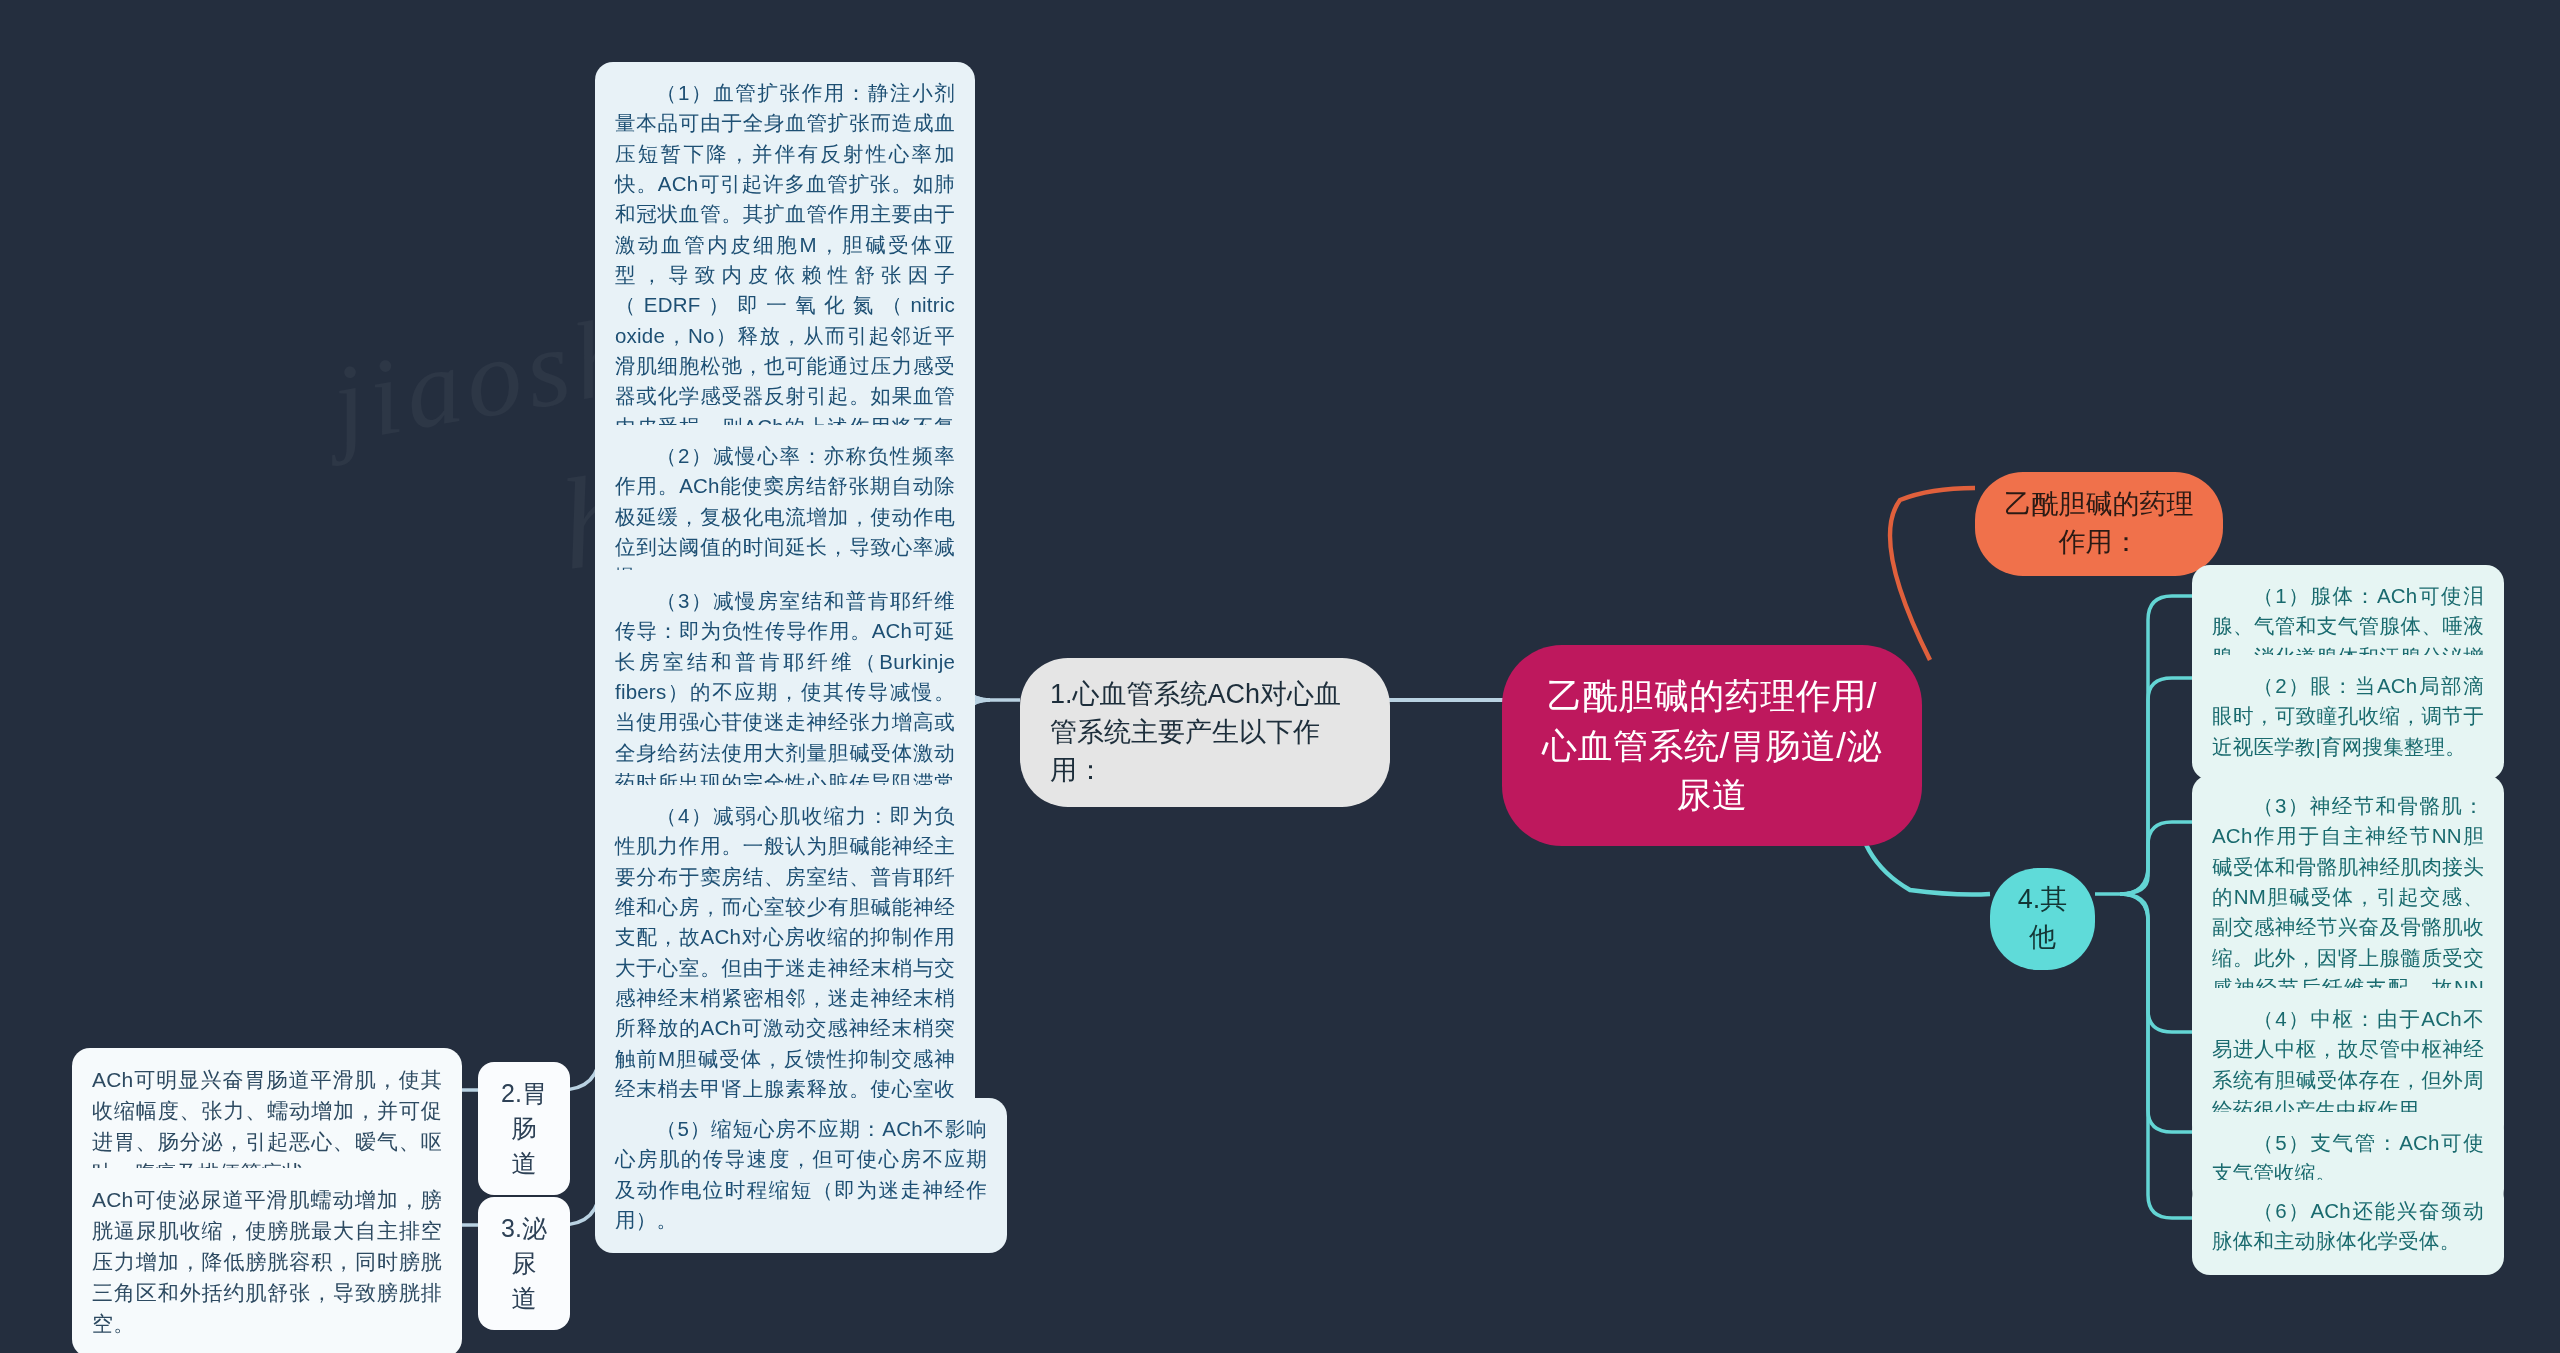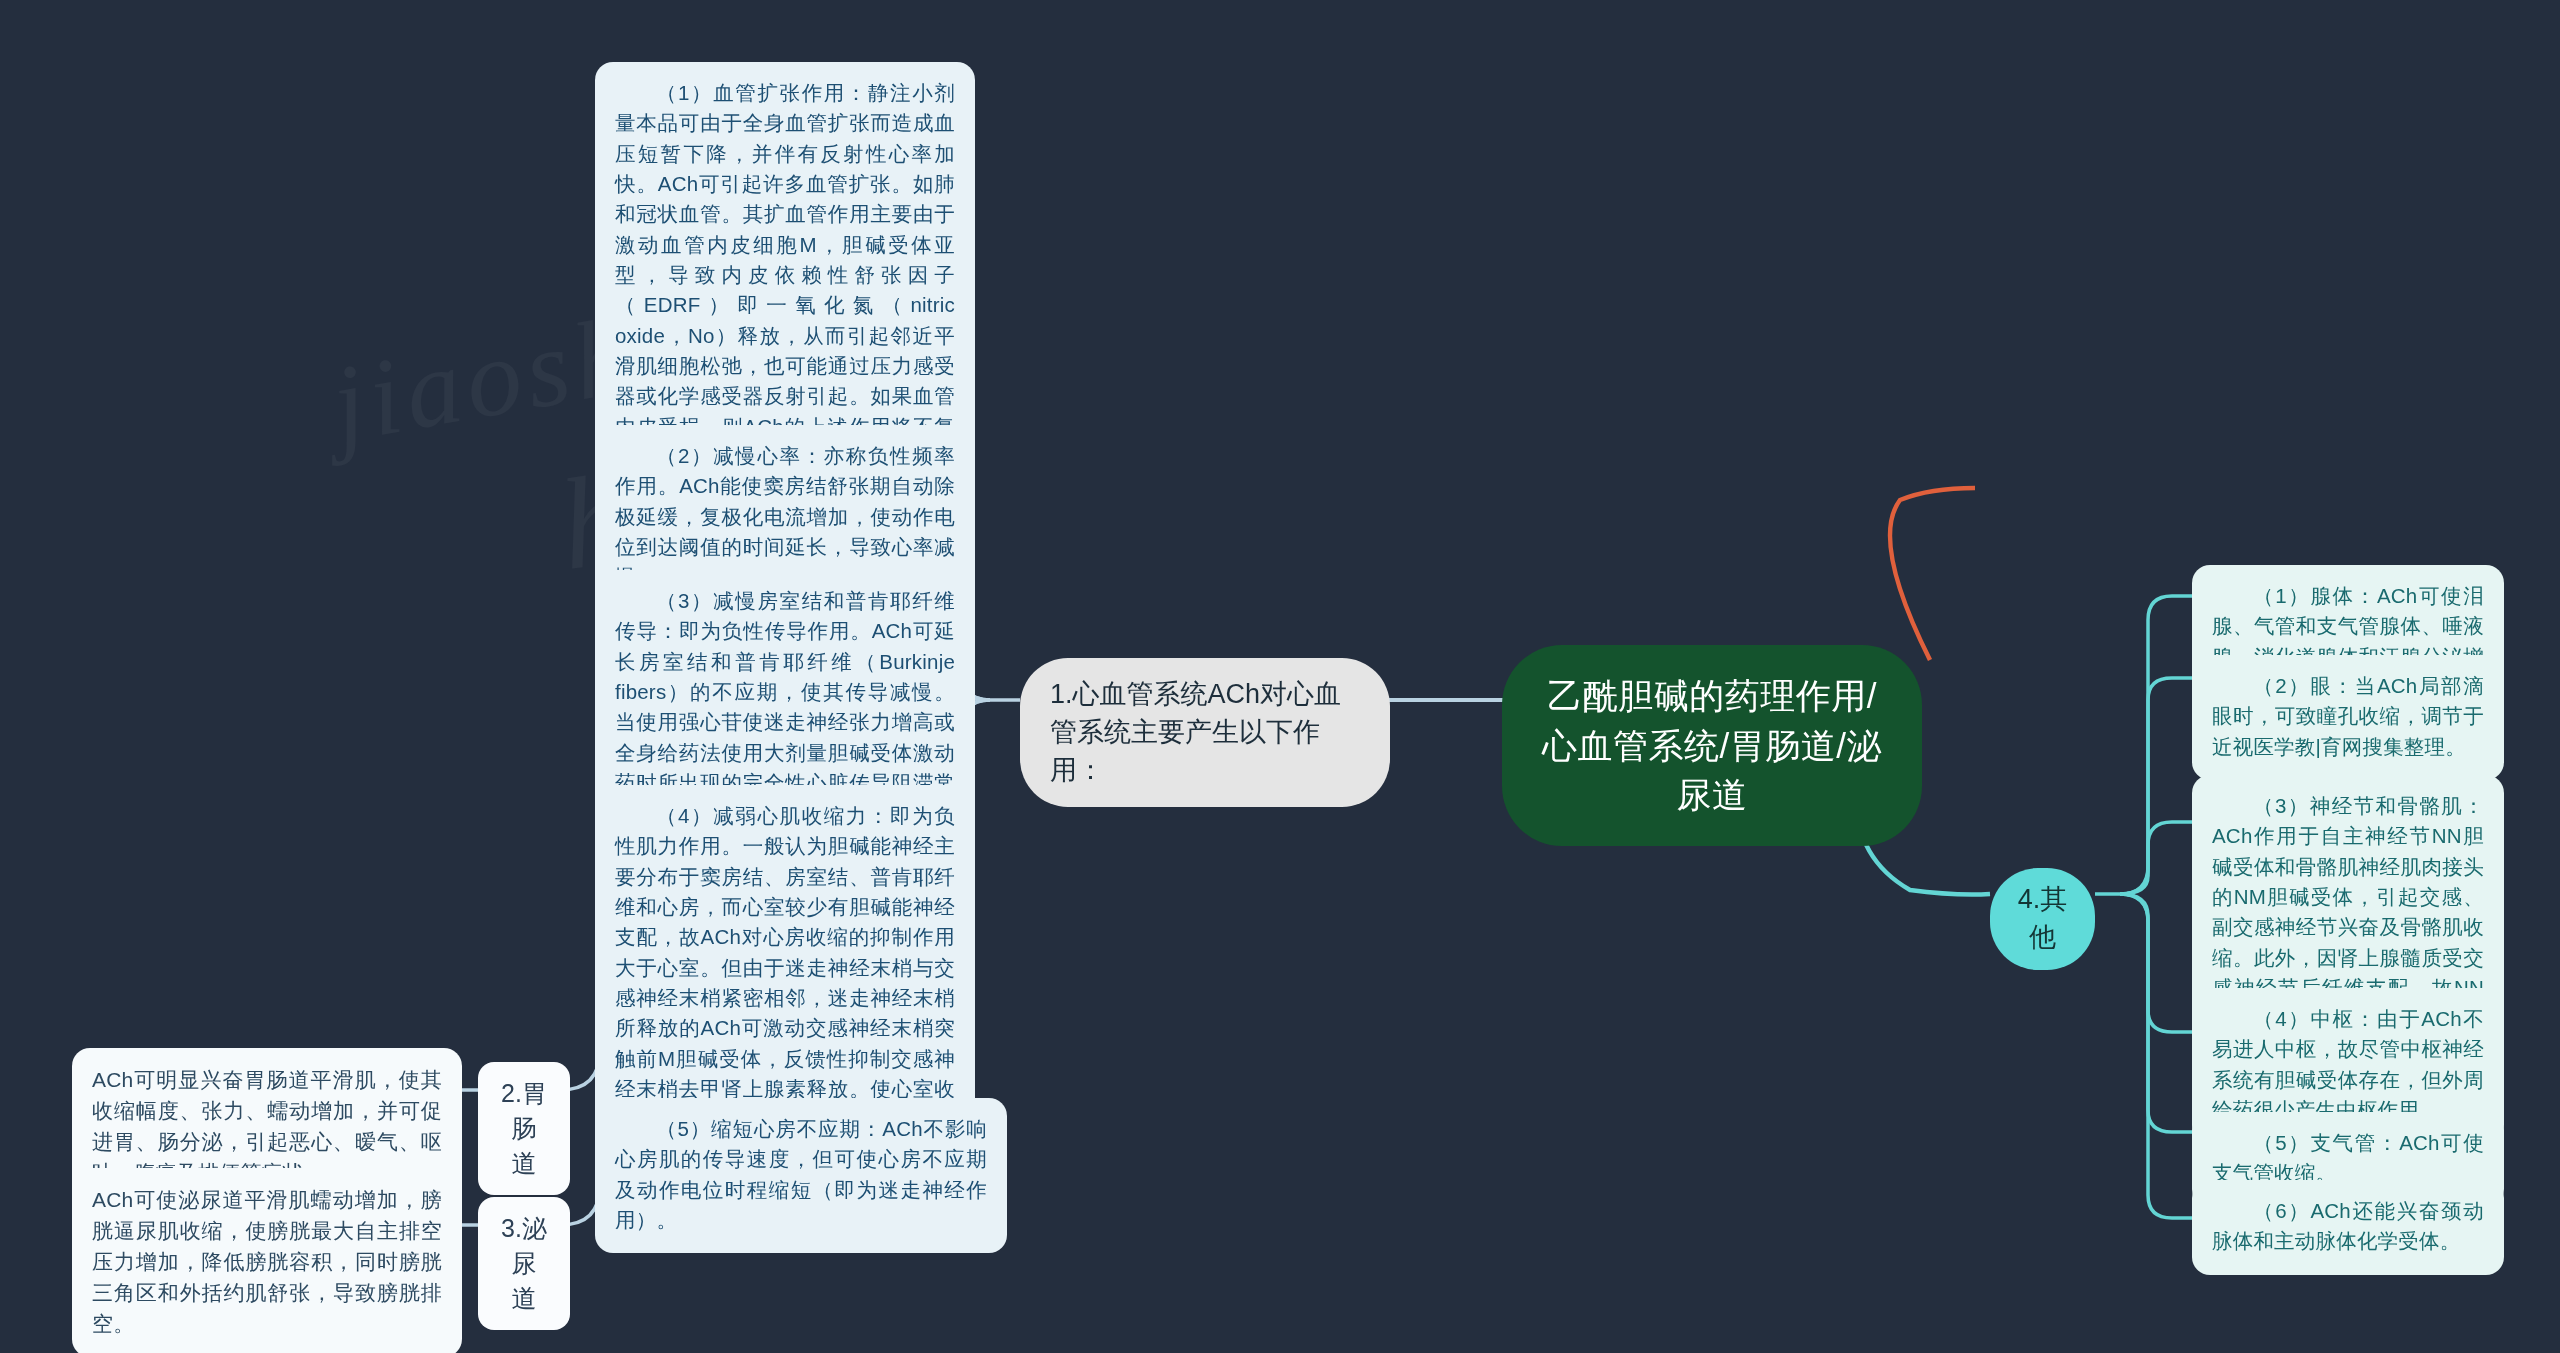--- a/index.html
+++ b/index.html
@@ -11,21 +11,21 @@
   }
   #canvas { position: relative; width: 2560px; height: 1353px; }
 
   
   #wires { position: absolute; inset: 0; width: 2560px; height: 1353px; pointer-events: none; }
 
   .node { position: absolute; }
 
   
   .root {
-    background: #14532d;
+    background: #be185d;
     color: #ffffff;
     border-radius: 60px;
     padding: 26px 40px;
     font-size: 35px;
     line-height: 1.42;
     text-align: center;
     letter-spacing: .5px;
   }
 
   
@@ -126,20 +126,21 @@
   <div class="node card card-left" style="left:595px; top:785px; width:380px;">（4）减弱心肌收缩力：即为负性肌力作用。一般认为胆碱能神经主要分布于窦房结、房室结、普肯耶纤维和心房，而心室较少有胆碱能神经支配，故ACh对心房收缩的抑制作用大于心室。但由于迷走神经末梢与交感神经末梢紧密相邻，迷走神经末梢所释放的ACh可激动交感神经末梢突触前M胆碱受体，反馈性抑制交感神经末梢去甲肾上腺素释放。使心室收缩力减弱。</div>
 
   <div class="node card card-left" style="left:595px; top:1098px; width:412px;">（5）缩短心房不应期：ACh不影响心房肌的传导速度，但可使心房不应期及动作电位时程缩短（即为迷走神经作用）。</div>
 
   <div class="node pill pill-white" style="left:478px; top:1062px; width:92px; text-align:center;">2.胃肠道</div>
   <div class="node card card-plain" style="left:72px; top:1048px; width:390px;">ACh可明显兴奋胃肠道平滑肌，使其收缩幅度、张力、蠕动增加，并可促进胃、肠分泌，引起恶心、暧气、呕吐、腹痛及排便等症状。</div>
 
   <div class="node pill pill-white" style="left:478px; top:1197px; width:92px; text-align:center;">3.泌尿道</div>
   <div class="node card card-plain" style="left:72px; top:1168px; width:390px;">ACh可使泌尿道平滑肌蠕动增加，膀胱逼尿肌收缩，使膀胱最大自主排空压力增加，降低膀胱容积，同时膀胱三角区和外括约肌舒张，导致膀胱排空。</div>
 
+  <div class="node pill pill-orange" style="left:1975px; top:472px; width:248px; text-align:center; padding:14px 20px;">乙酰胆碱的药理作用：</div>
 
   <div class="node pill pill-cyan" style="left:1990px; top:868px; width:105px; text-align:center; padding:13px 18px;">4.其他</div>
 
   <div class="node card card-right" style="left:2192px; top:565px; width:312px;">（1）腺体：ACh可使泪腺、气管和支气管腺体、唾液腺、消化道腺体和汗腺分泌增加。</div>
 
   <div class="node card card-right" style="left:2192px; top:655px; width:312px;">（2）眼：当ACh局部滴眼时，可致瞳孔收缩，调节于近视医学教|育网搜集整理。</div>
 
   <div class="node card card-right" style="left:2192px; top:775px; width:312px;">（3）神经节和骨骼肌：ACh作用于自主神经节NN胆碱受体和骨骼肌神经肌肉接头的NM胆碱受体，引起交感、副交感神经节兴奋及骨骼肌收缩。此外，因肾上腺髓质受交感神经节后纤维支配，故NN胆碱受体激动能引起肾上腺素释放。</div>
 
   <div class="node card card-right" style="left:2192px; top:988px; width:312px;">（4）中枢：由于ACh不易进人中枢，故尽管中枢神经系统有胆碱受体存在，但外周给药很少产生中枢作用。</div>

